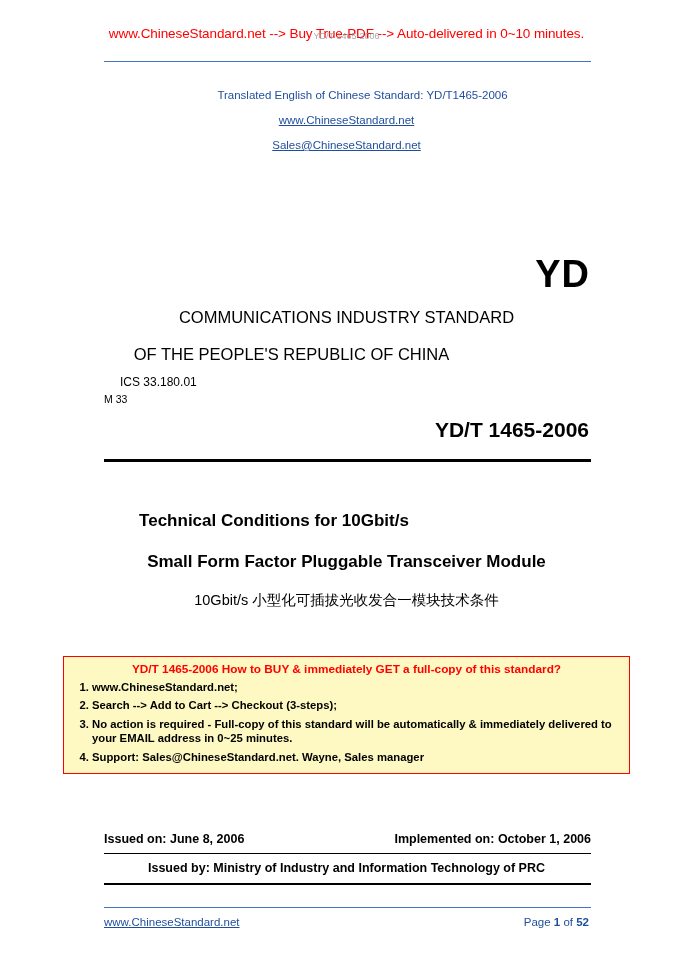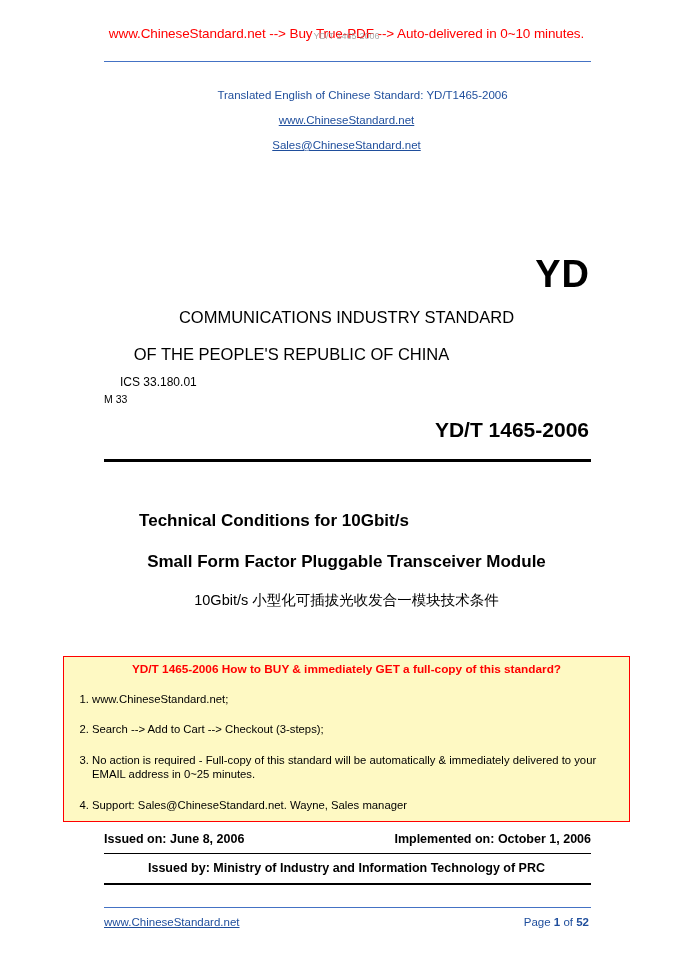--- a/index.html
+++ b/index.html
@@ -184,22 +184,23 @@
     font-size: 11.8px;
     margin-bottom: 4px;
   }
   .buybox ol {
     margin: 0;
     padding-left: 22px;
     font-size: 11.3px;
     color: #000;
   }
   .buybox li {
-    margin: 16px 0 3px 0;
+    margin: 4px 0 3px 0;
     line-height: 1.28;
+    font-weight: bold;
   }
 
   .issued-row {
     position: absolute;
     left: 104px;
     top: 832px;
     width: 487px;
     font-size: 12.5px;
     font-weight: bold;
     color: #000;

